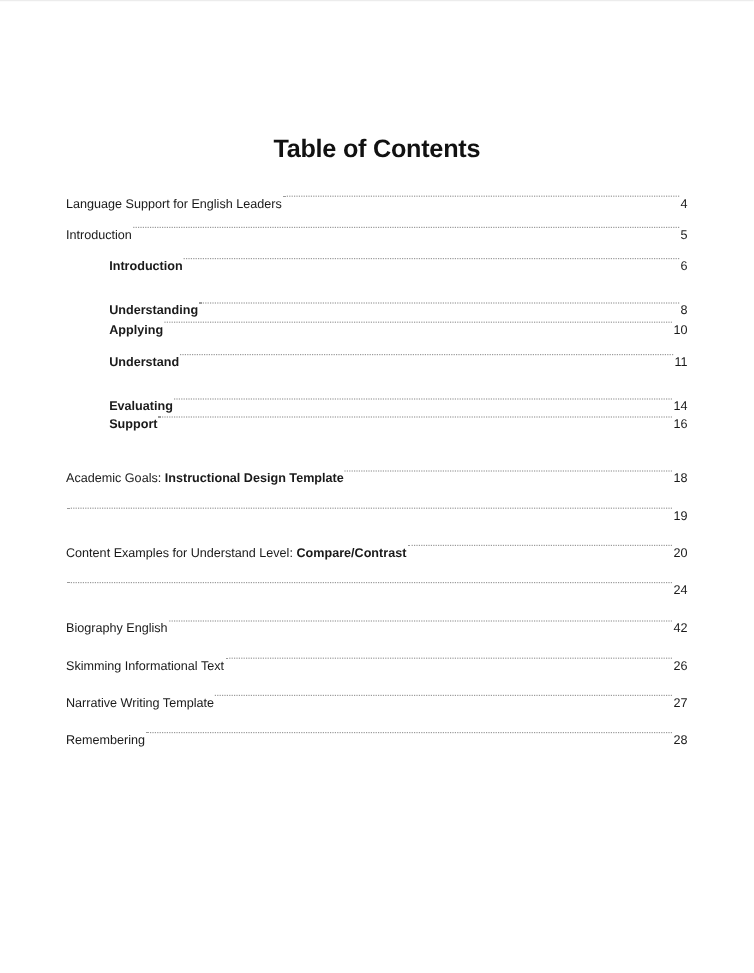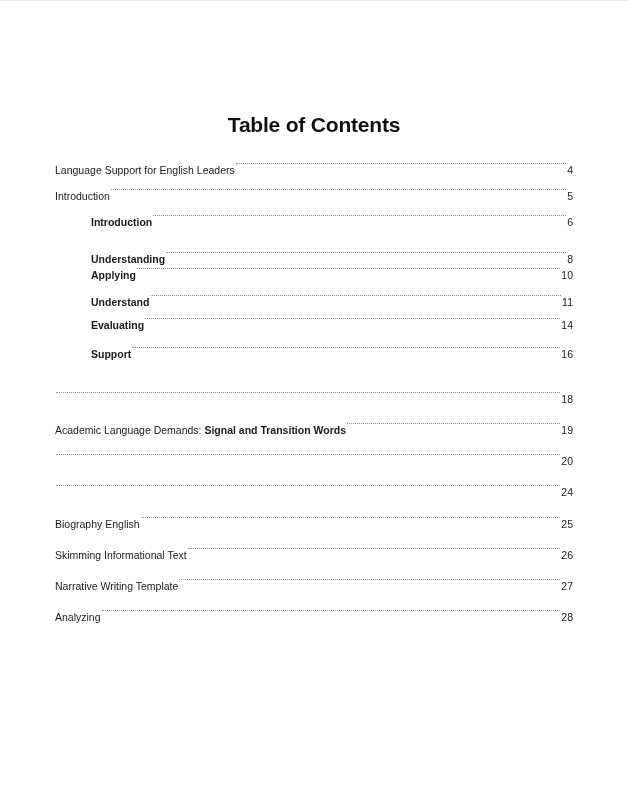--- a/index.html
+++ b/index.html
@@ -112,71 +112,72 @@
       <span class="leader"></span>
       <span class="page-num">10</span>
     </a>
 
     <a class="toc-entry level2" style="top:295px">
       <span class="label"><span>Understand</span><span class="bold"></span></span>
       <span class="leader"></span>
       <span class="page-num">11</span>
     </a>
 
-    <a class="toc-entry level2" style="top:318px">
+    <a class="toc-entry level2" style="top:332px">
       <span class="label"><span>Evaluating</span><span class="bold"></span></span>
       <span class="leader"></span>
       <span class="page-num">14</span>
     </a>
 
     <a class="toc-entry level2" style="top:347px">
       <span class="label"><span>Support</span><span class="bold"></span></span>
       <span class="leader"></span>
       <span class="page-num">16</span>
     </a>
 
     <a class="toc-entry" style="top:392px">
+      <span class="label"><span style="white-space:pre">Academic Goals: </span><span class="bold">Instructional Design Template</span></span>
       <span class="leader"></span>
       <span class="page-num">18</span>
     </a>
 
     <a class="toc-entry" style="top:423px">
-      <span class="label"><span style="white-space:pre">Academic Language Demands: </span><span class="bold">Signal and Transition Words</span></span>
       <span class="leader"></span>
       <span class="page-num">19</span>
     </a>
 
     <a class="toc-entry" style="top:454px">
+      <span class="label"><span style="white-space:pre">Content Examples for Understand Level: </span><span class="bold">Compare/Contrast</span></span>
       <span class="leader"></span>
       <span class="page-num">20</span>
     </a>
 
     <a class="toc-entry" style="top:485px">
       <span class="leader"></span>
       <span class="page-num">24</span>
     </a>
 
     <a class="toc-entry" style="top:517px">
       <span class="label"><span>Biography English</span><span class="bold"></span></span>
       <span class="leader"></span>
-      <span class="page-num">25</span>
+      <span class="page-num">42</span>
     </a>
 
     <a class="toc-entry" style="top:548px">
       <span class="label"><span>Skimming Informational Text</span><span class="bold"></span></span>
       <span class="leader"></span>
       <span class="page-num">26</span>
     </a>
 
     <a class="toc-entry" style="top:579px">
       <span class="label"><span>Narrative Writing Template</span><span class="bold"></span></span>
       <span class="leader"></span>
       <span class="page-num">27</span>
     </a>
 
     <a class="toc-entry" style="top:610px">
-      <span class="label"><span>Analyzing</span><span class="bold"></span></span>
+      <span class="label"><span>Remembering</span><span class="bold"></span></span>
       <span class="leader"></span>
       <span class="page-num">28</span>
     </a>
 
   </div>
 </div>
 
 </body></html>

